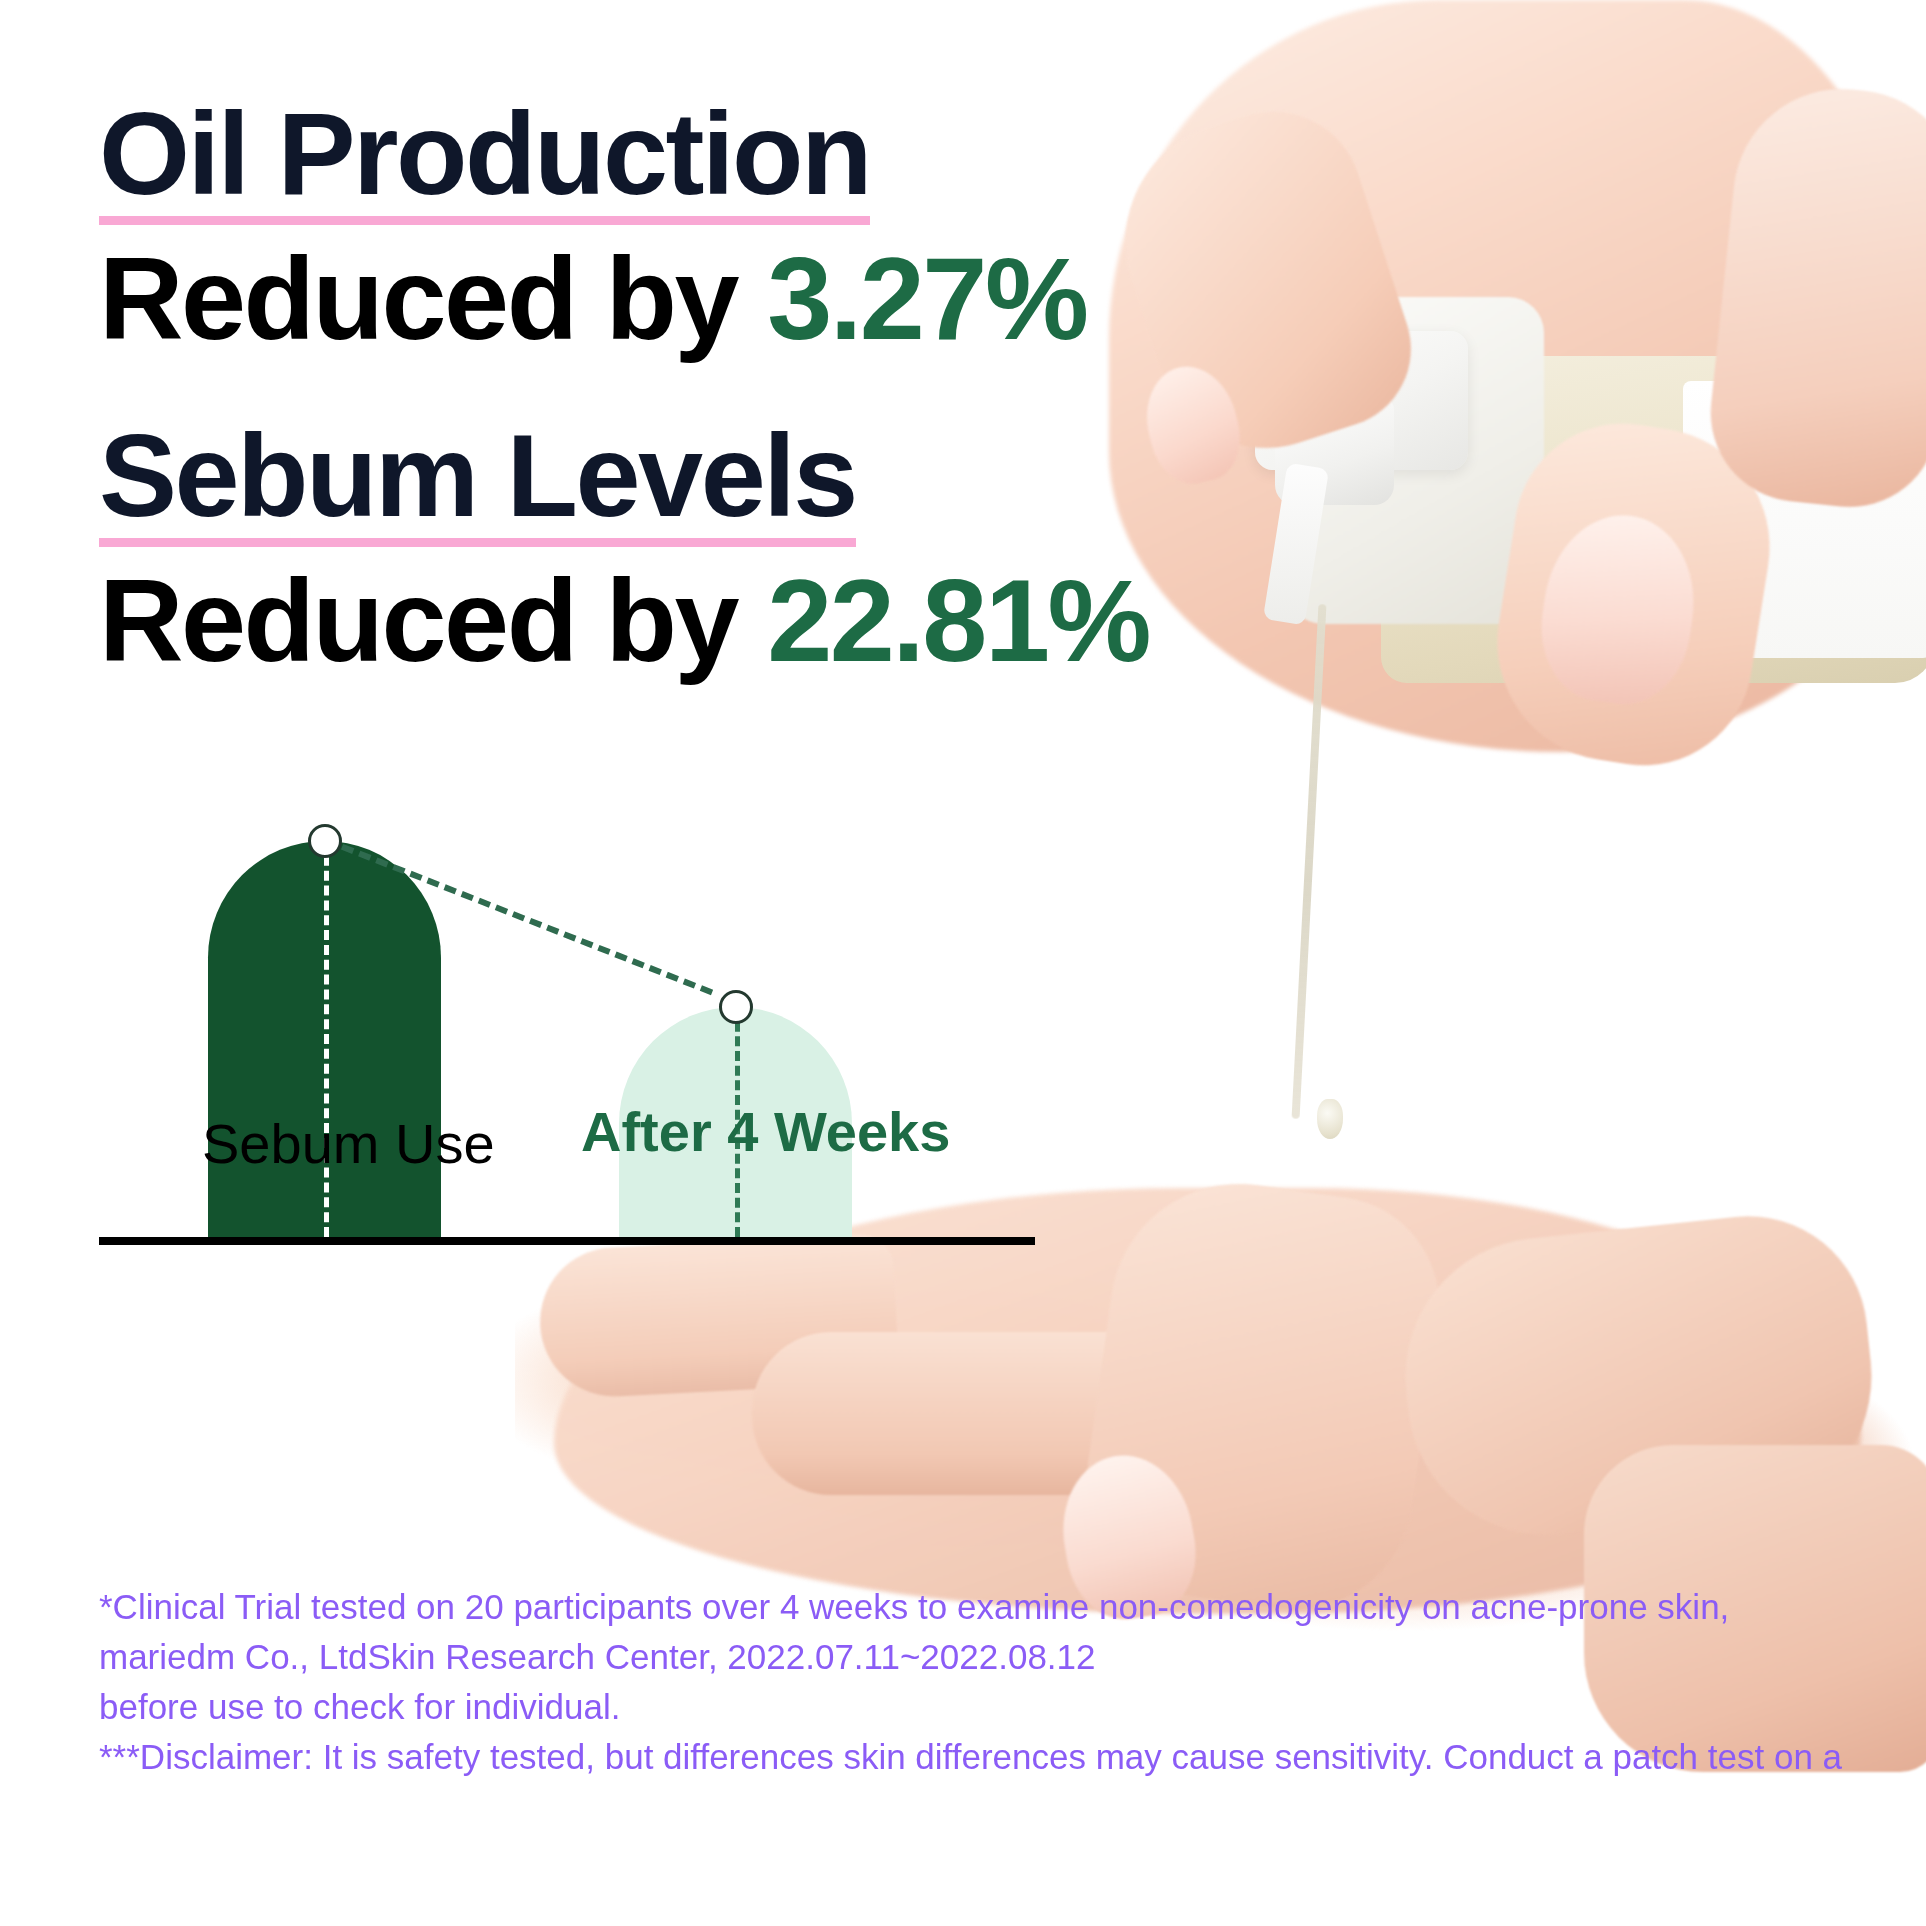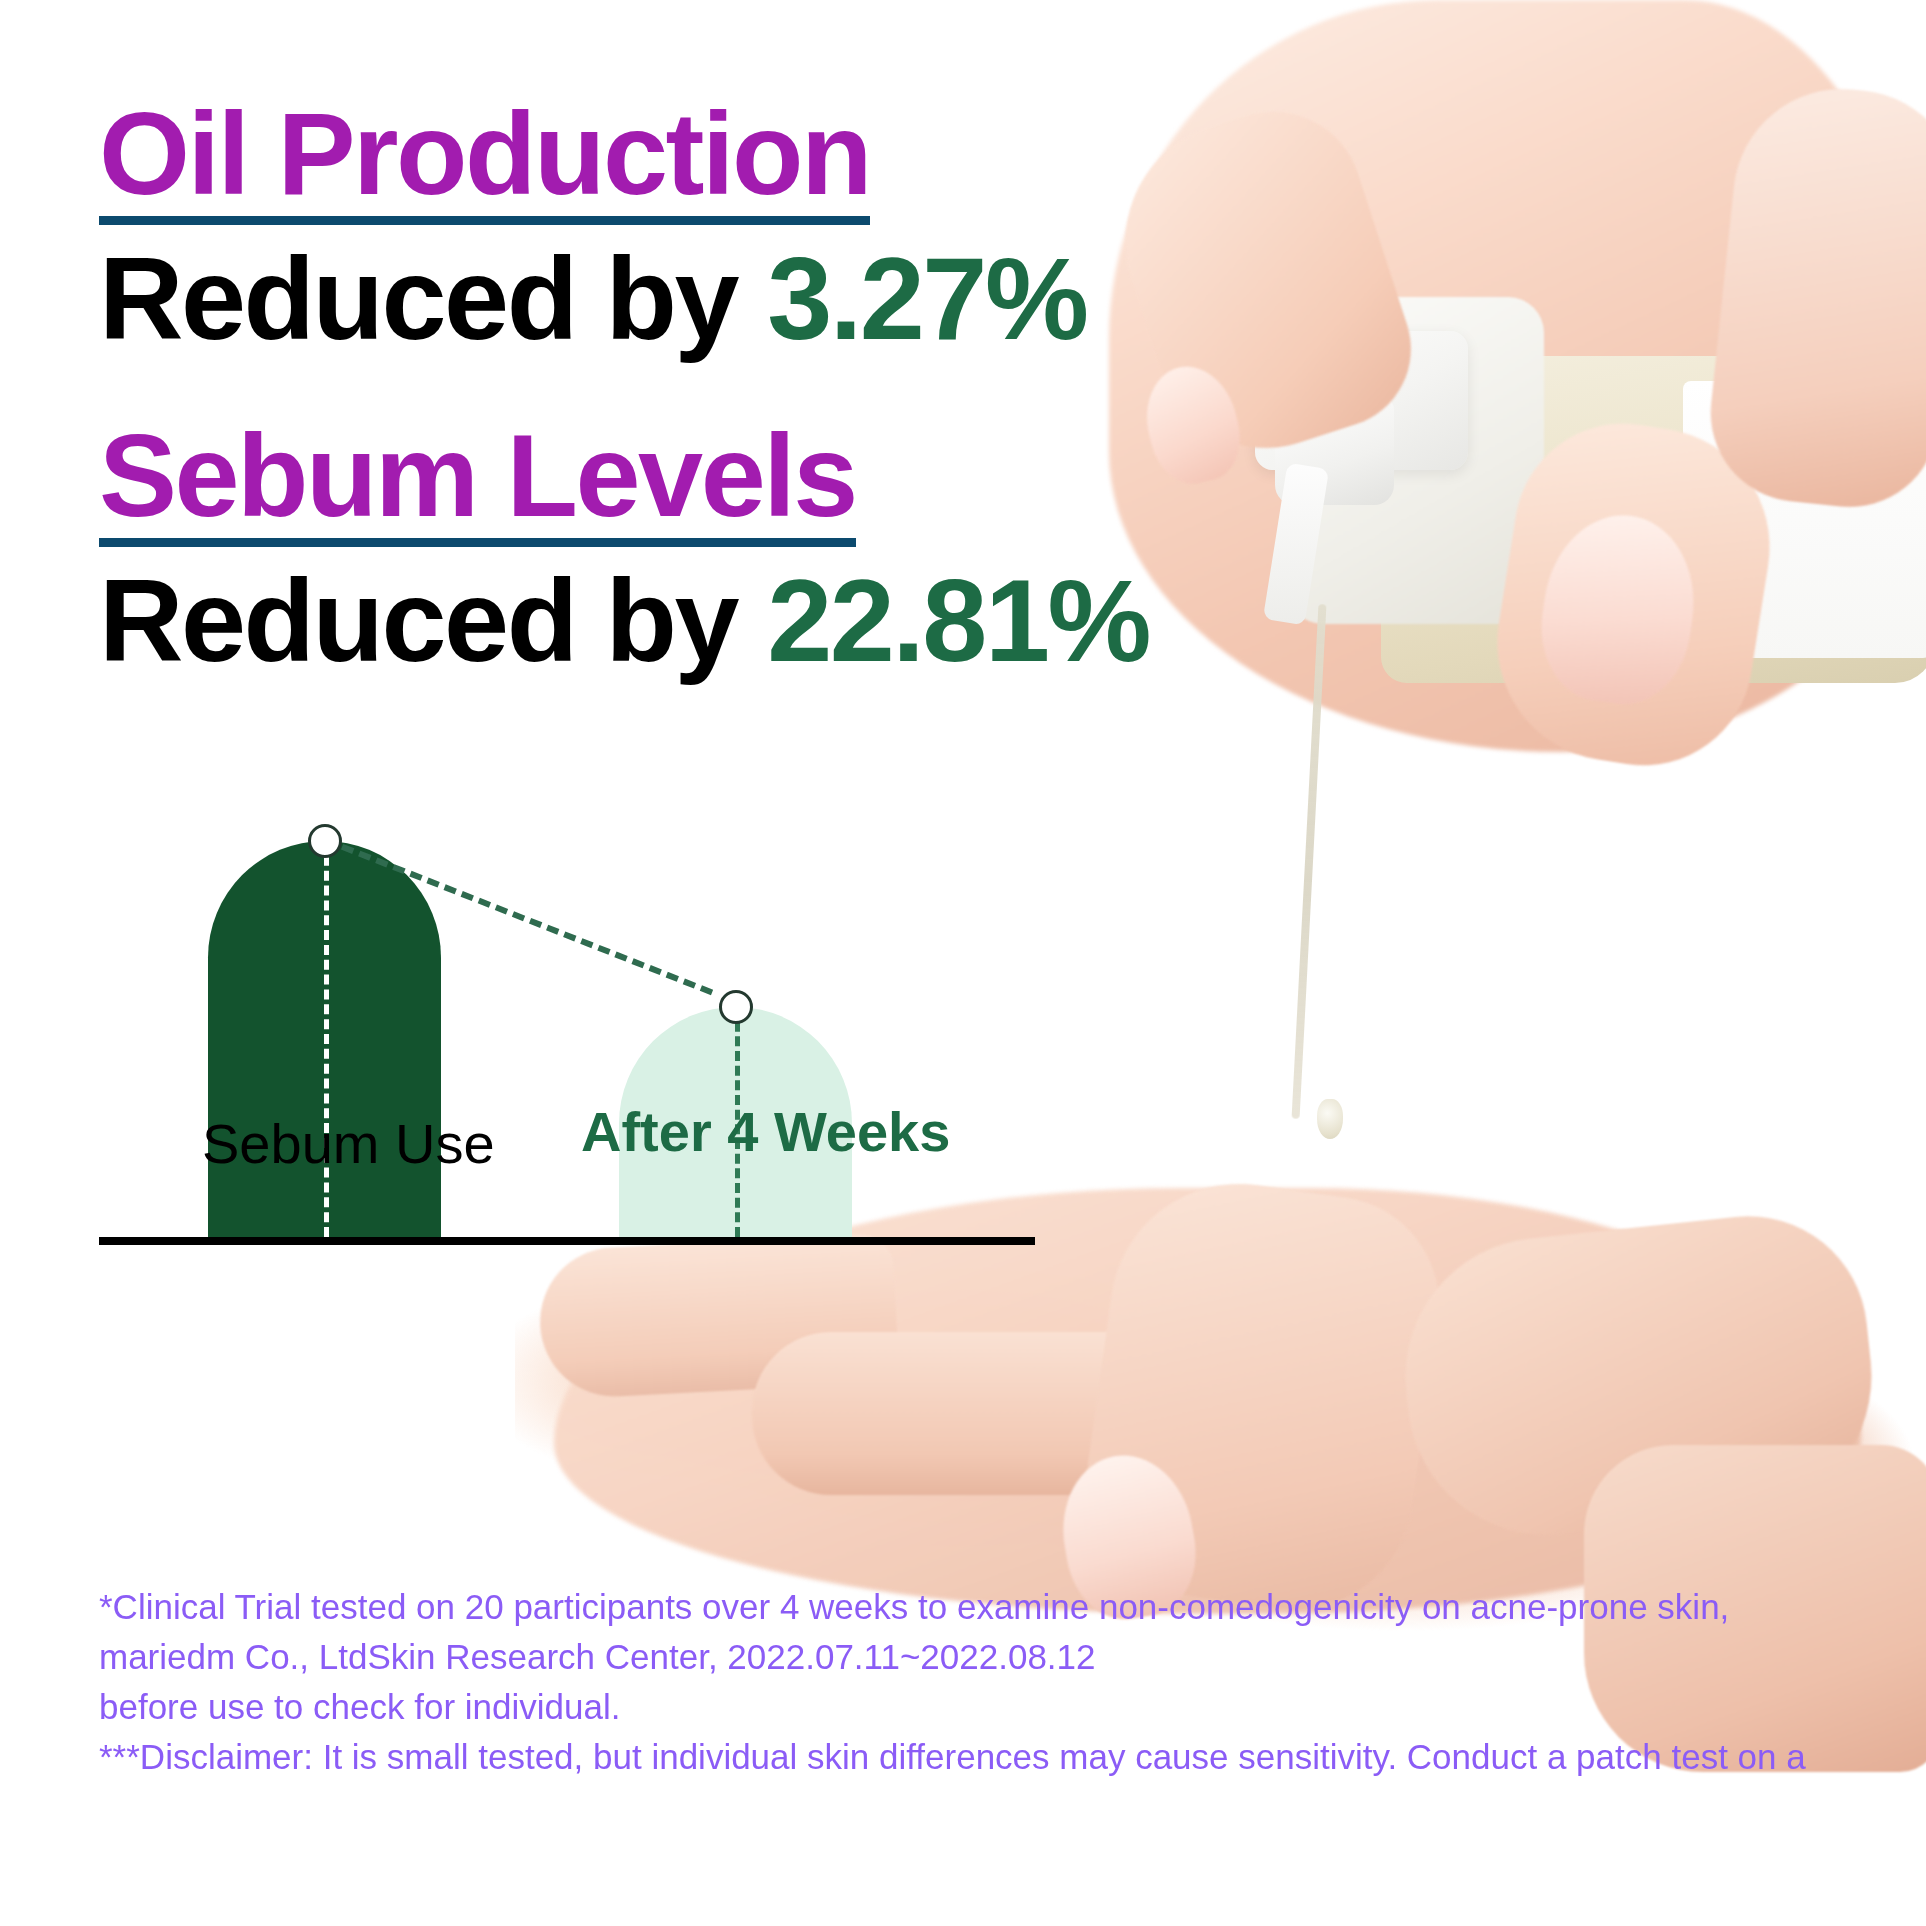--- a/index.html
+++ b/index.html
@@ -87,23 +87,23 @@
     border-radius:50% 50% 60% 60%;
     background:radial-gradient(circle at 40% 35%,#fbfaf4 0%,#e6e1cd 70%,#d9d3bb 100%);
     filter:blur(0.6px);
   }
 
   
   .headline{position:absolute;left:99px;top:95px;width:1089px;}
   .hl-row{line-height:1.0;white-space:nowrap;}
   .hl-under{
     display:inline-block;
-    font-size:117px;font-weight:700;color:#a21caf;
+    font-size:117px;font-weight:700;color:#0f172a;
     letter-spacing:-2.5px;
-    border-bottom:9px solid #0c4a6e;
+    border-bottom:9px solid #f9a8d4;
     padding-bottom:4px;
   }
   .hl-plain{
     display:block;
     font-size:117px;font-weight:700;color:#000;
     letter-spacing:-2.5px;
     margin-top:6px;
   }
   .pct{color:#1d6b45;}
   .gap{height:51px;}
@@ -239,17 +239,17 @@
     <div class="baseline"></div>
 
     <div class="cat-label cat-before">Sebum Use</div>
     <div class="cat-label cat-after">After 4 Weeks</div>
   </div>
 
   <div class="notes">
     <p>*Clinical Trial tested on 20 participants over 4 weeks to examine non-comedogenicity on acne-prone skin,</p>
     <p>mariedm Co., LtdSkin Research Center, 2022.07.11~2022.08.12</p>
     <p>before use to check for individual.</p>
-    <p>***Disclaimer: It is small tested, but individual skin differences may cause sensitivity. Conduct a patch test on a</p>
+    <p>***Disclaimer: It is safety tested, but differences skin differences may cause sensitivity. Conduct a patch test on a</p>
   </div>
 
 </div>
 
 
 </body></html>

